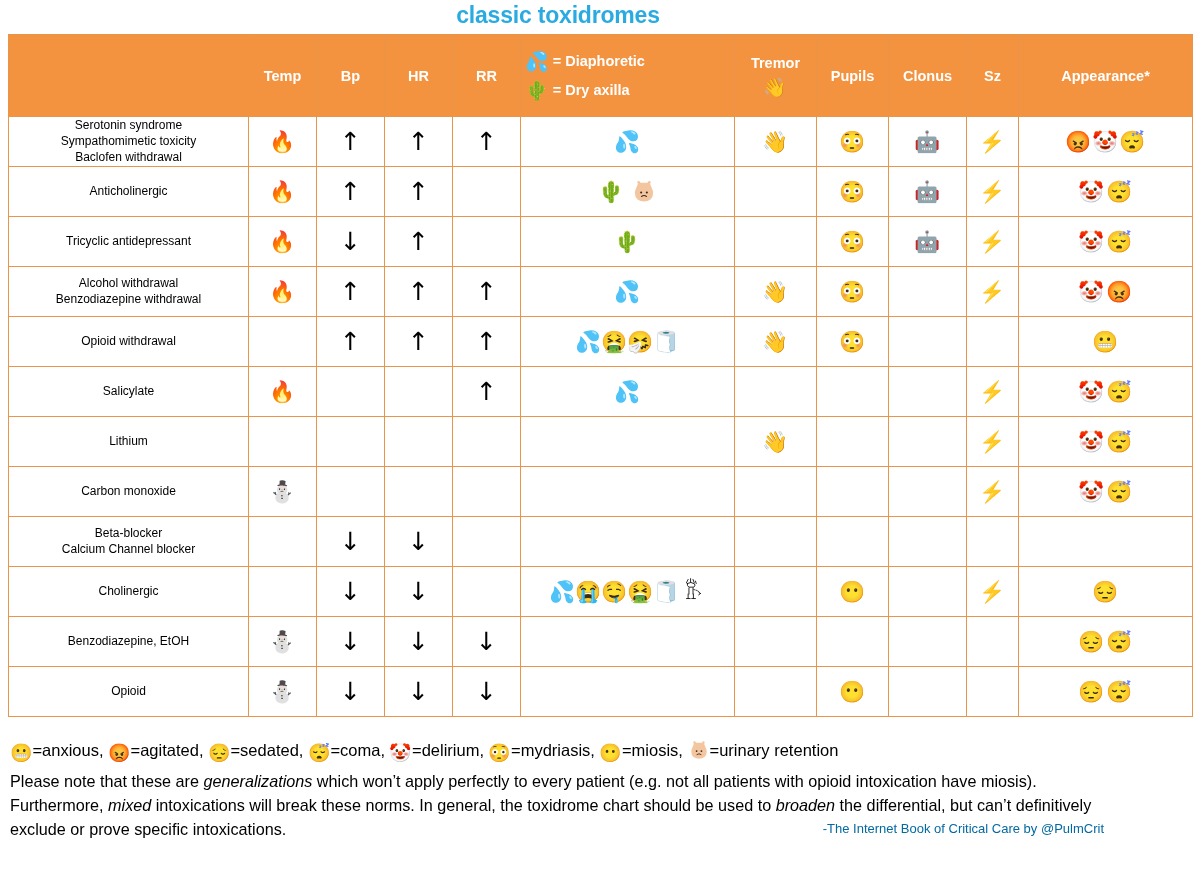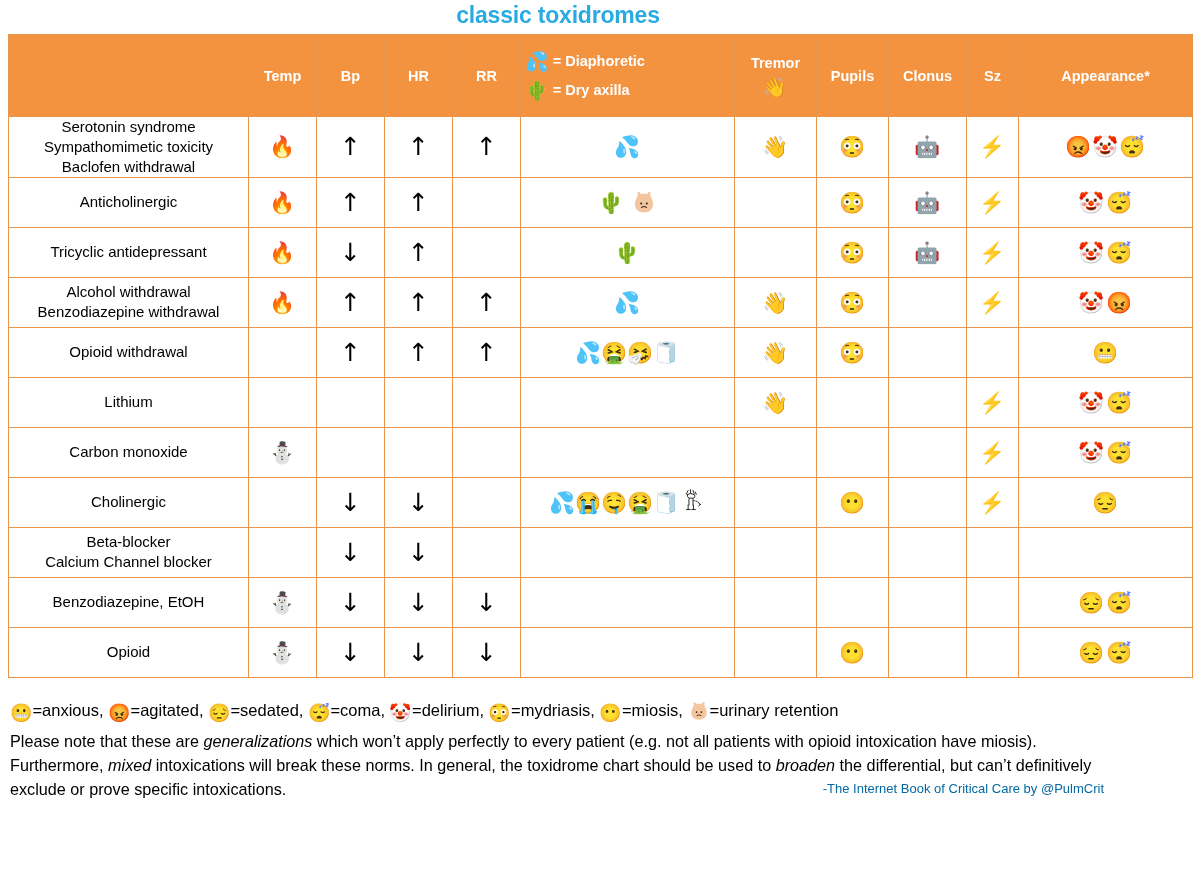--- a/index.html
+++ b/index.html
@@ -80,21 +80,21 @@
     margin-top: 7px;
   }
 
   tbody td {
     height: 50px;
     box-sizing: border-box;
   }
   td.name {
     text-align: left;
     padding: 4px 0 4px 10px;
-    font-size: 15px;
+    font-size: 12px;
     line-height: 1.32;
     vertical-align: middle;
     margin-left: 8px;
   }
   td.sym { font-size: 21px; line-height: 1; }
   .arrow {
     font-family: "DejaVu Sans", sans-serif;
     font-size: 25px;
     line-height: 1;
     font-weight: normal;
@@ -323,20 +323,44 @@
           <td class="sym"></td>
           <td class="sym"></td>
           <td>
             <div class="appear">
               <span>😬</span>
             </div>
           </td>
         </tr>
         <tr>
           <td class="name">
+            <div>Salicylate</div>
+          </td>
+          <td class="sym"><span>🔥</span></td>
+          <td class="sym"></td>
+          <td class="sym"></td>
+          <td class="sym"><span class="arrow">↑</span></td>
+          <td>
+            <div class="cluster gap">
+              <span>💦</span>
+            </div>
+          </td>
+          <td class="sym"></td>
+          <td class="sym"></td>
+          <td class="sym"></td>
+          <td class="sym"><span>⚡</span></td>
+          <td>
+            <div class="appear">
+              <span>🤡</span>
+              <span>😴</span>
+            </div>
+          </td>
+        </tr>
+        <tr>
+          <td class="name">
             <div>Lithium</div>
           </td>
           <td class="sym"></td>
           <td class="sym"></td>
           <td class="sym"></td>
           <td class="sym"></td>
           <td></td>
           <td class="sym"><span>👋</span></td>
           <td class="sym"></td>
           <td class="sym"></td>
@@ -360,20 +384,36 @@
           <td class="sym"></td>
           <td class="sym"></td>
           <td class="sym"></td>
           <td class="sym"><span>⚡</span></td>
           <td>
             <div class="appear">
               <span>🤡</span>
               <span>😴</span>
             </div>
           </td>
+        </tr>
+        <tr>
+          <td class="name">
+            <div>Beta-blocker</div>
+            <div>Calcium Channel blocker</div>
+          </td>
+          <td class="sym"></td>
+          <td class="sym"><span class="arrow">↓</span></td>
+          <td class="sym"><span class="arrow">↓</span></td>
+          <td class="sym"></td>
+          <td></td>
+          <td class="sym"></td>
+          <td class="sym"></td>
+          <td class="sym"></td>
+          <td class="sym"></td>
+          <td></td>
         </tr>
         <tr>
           <td class="name">
             <div>Cholinergic</div>
           </td>
           <td class="sym"></td>
           <td class="sym"><span class="arrow">↓</span></td>
           <td class="sym"><span class="arrow">↓</span></td>
           <td class="sym"></td>
           <td>
@@ -401,36 +441,20 @@
           <td class="sym"></td>
           <td class="sym"><span>⚡</span></td>
           <td>
             <div class="appear">
               <span>😔</span>
             </div>
           </td>
         </tr>
         <tr>
           <td class="name">
-            <div>Beta-blocker</div>
-            <div>Calcium Channel blocker</div>
-          </td>
-          <td class="sym"></td>
-          <td class="sym"><span class="arrow">↓</span></td>
-          <td class="sym"><span class="arrow">↓</span></td>
-          <td class="sym"></td>
-          <td></td>
-          <td class="sym"></td>
-          <td class="sym"></td>
-          <td class="sym"></td>
-          <td class="sym"></td>
-          <td></td>
-        </tr>
-        <tr>
-          <td class="name">
             <div>Benzodiazepine, EtOH</div>
           </td>
           <td class="sym"><span>⛄</span></td>
           <td class="sym"><span class="arrow">↓</span></td>
           <td class="sym"><span class="arrow">↓</span></td>
           <td class="sym"><span class="arrow">↓</span></td>
           <td></td>
           <td class="sym"></td>
           <td class="sym"></td>
           <td class="sym"></td>

